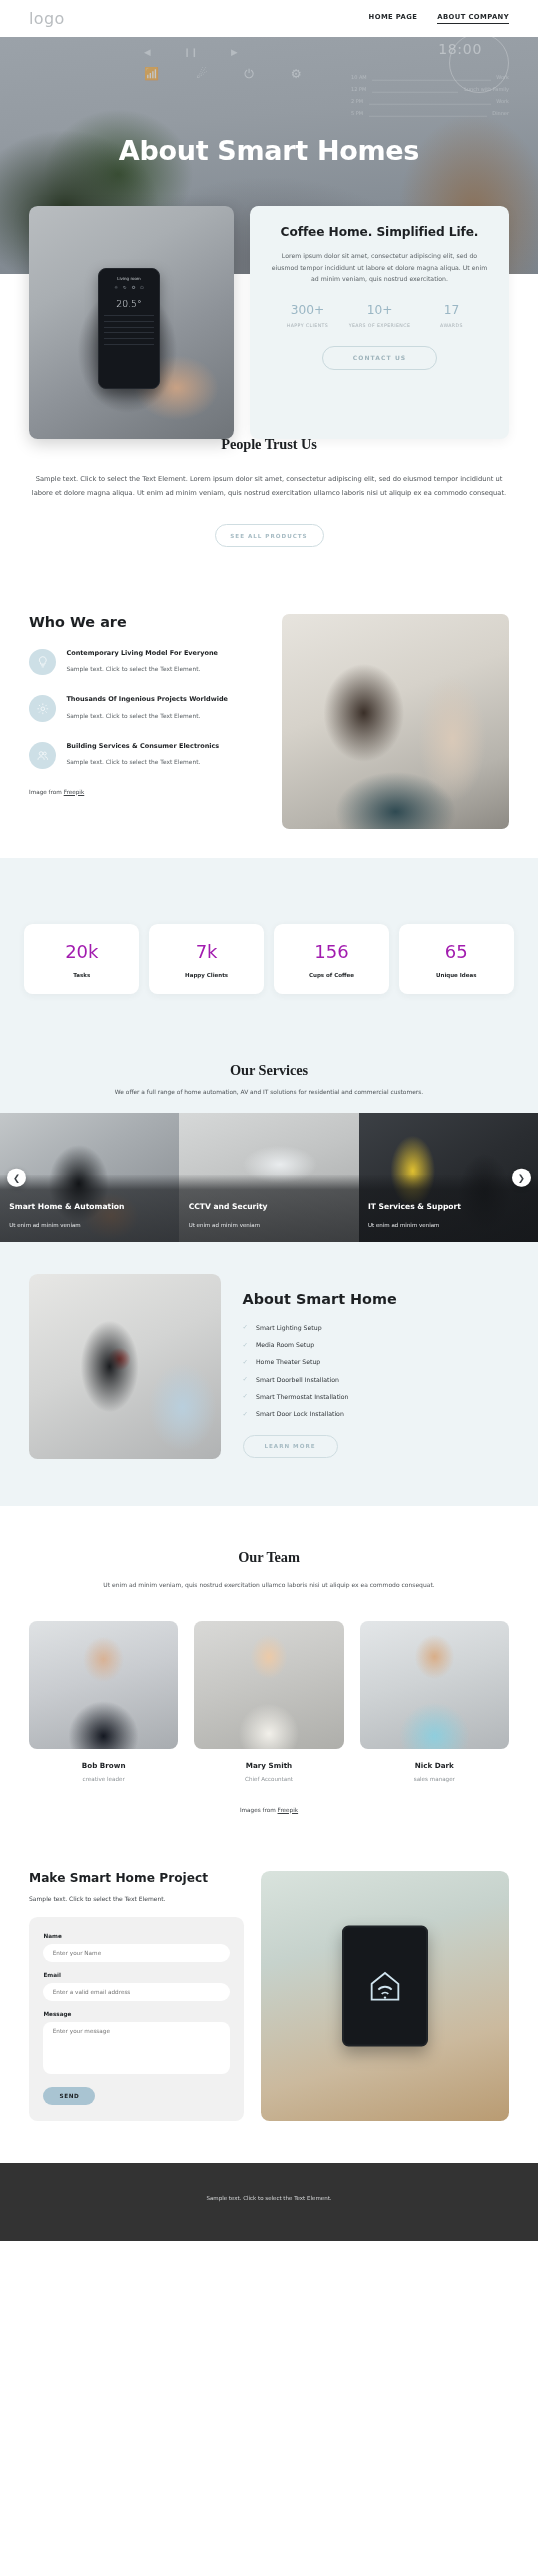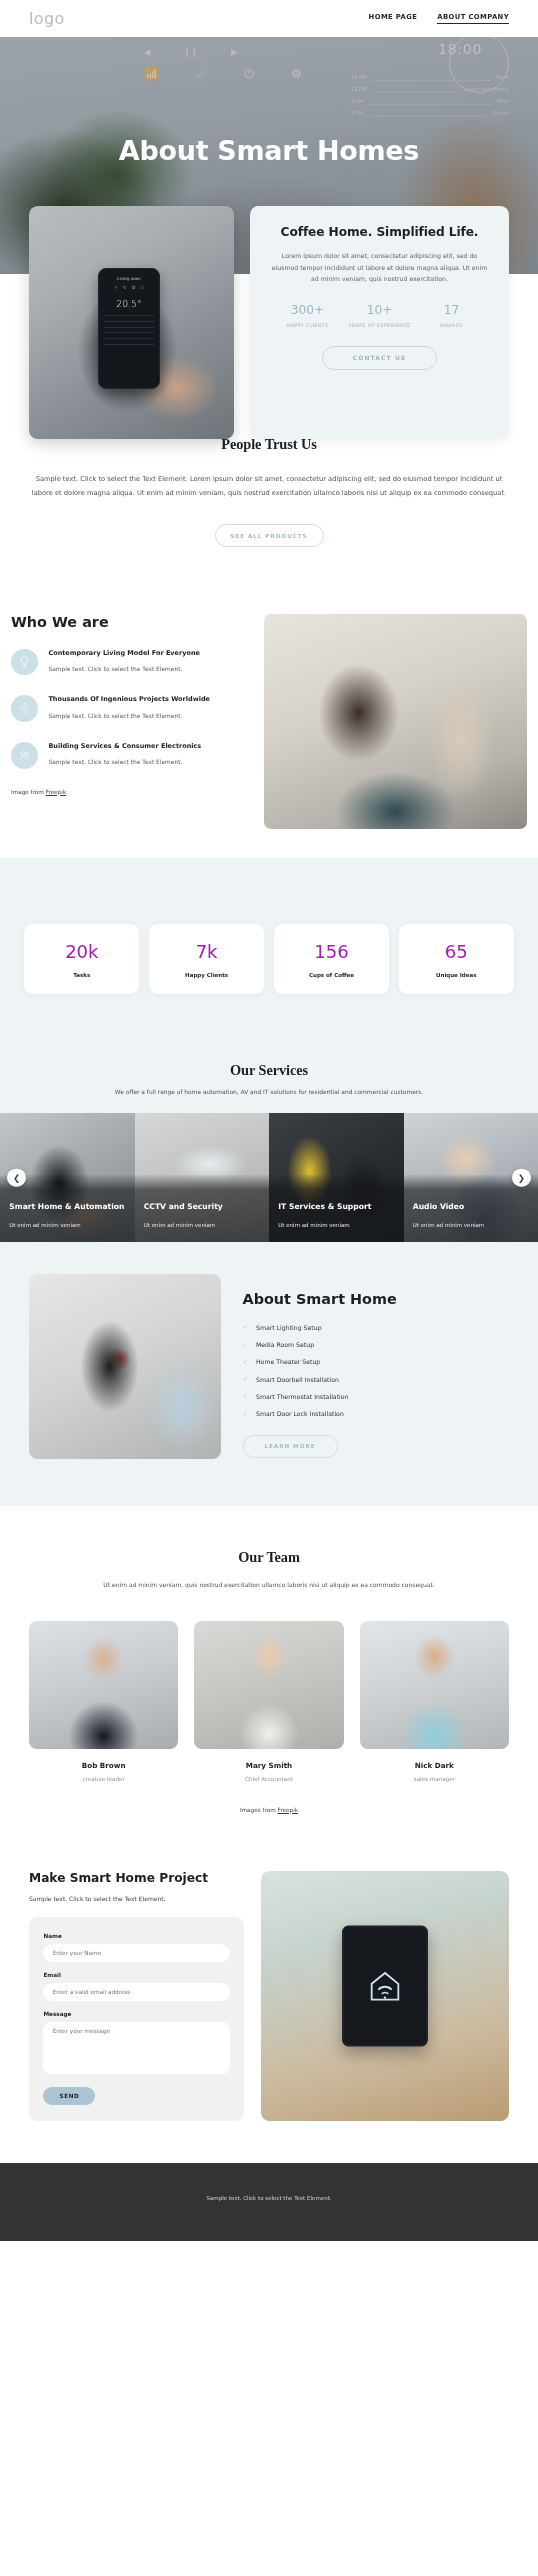--- a/index.html
+++ b/index.html
@@ -117,21 +117,21 @@
   .sec-trust{padding:69px 29px 40px;text-align:center;background:#fff;}
   .h2{font-size:14.4px;font-weight:700;color:#1d2023;letter-spacing:-0.1px;font-family:Liberation Serif, serif;}
   .trust-desc{font-size:6.7px;color:#4f5458;line-height:2.1;margin-top:18.7px;}
   .ghost-btn{
     margin:24.4px auto 0;width:109px;height:23px;border:0.7px solid #cfdde1;border-radius:13px;
     display:flex;align-items:center;justify-content:center;font-size:5.6px;
     letter-spacing:1px;color:#a7bcc4;font-weight:700;
   }
 
   
-  .sec-who{display:flex;padding:27px 11px 29px;gap:16px;background:#fff;}
+  .sec-who{display:flex;padding:27px 29px 29px;gap:16px;background:#fff;}
   .who-left{width:237px;}
   .who-h{font-size:14.4px;font-weight:700;color:#1d2023;margin-bottom:18.7px;}
   .feat{display:flex;gap:10.8px;margin-bottom:20px;align-items:flex-start;}
   .feat-ico{
     width:26.6px;height:26.6px;border-radius:50%;background:#cddfe6;flex:none;
     display:flex;align-items:center;justify-content:center;
   }
   .feat-ico svg{width:13.6px;height:13.6px;stroke:#fff;fill:none;stroke-width:1.2;}
   .feat-title{font-size:6.5px;font-weight:700;color:#1d2023;line-height:1.4;}
   .feat-desc{font-size:5.9px;color:#5a6064;margin-top:8px;}
@@ -478,28 +478,20 @@
 
     <div class="serv-card">
       <div class="sc-bg sc3"></div>
       <div class="sc-overlay"></div>
       <div class="sc-body">
         <div class="sc-title">IT Services &amp; Support</div>
         <div class="sc-desc">Ut enim ad minim veniam</div>
       </div>
     </div>
 
-    <div class="serv-card">
-      <div class="sc-bg sc4"></div>
-      <div class="sc-overlay"></div>
-      <div class="sc-body">
-        <div class="sc-title">Audio Video</div>
-        <div class="sc-desc">Ut enim ad minim veniam</div>
-      </div>
-    </div>
   </div>
 
   <div class="sec-about">
     <div class="about-img"></div>
     <div class="about-right">
       <div class="about-h">About Smart Home</div>
       <div class="about-list">
         <div class="about-li">
           <span class="chk">✓</span>
           <span class="txt">Smart Lighting Setup</span>

